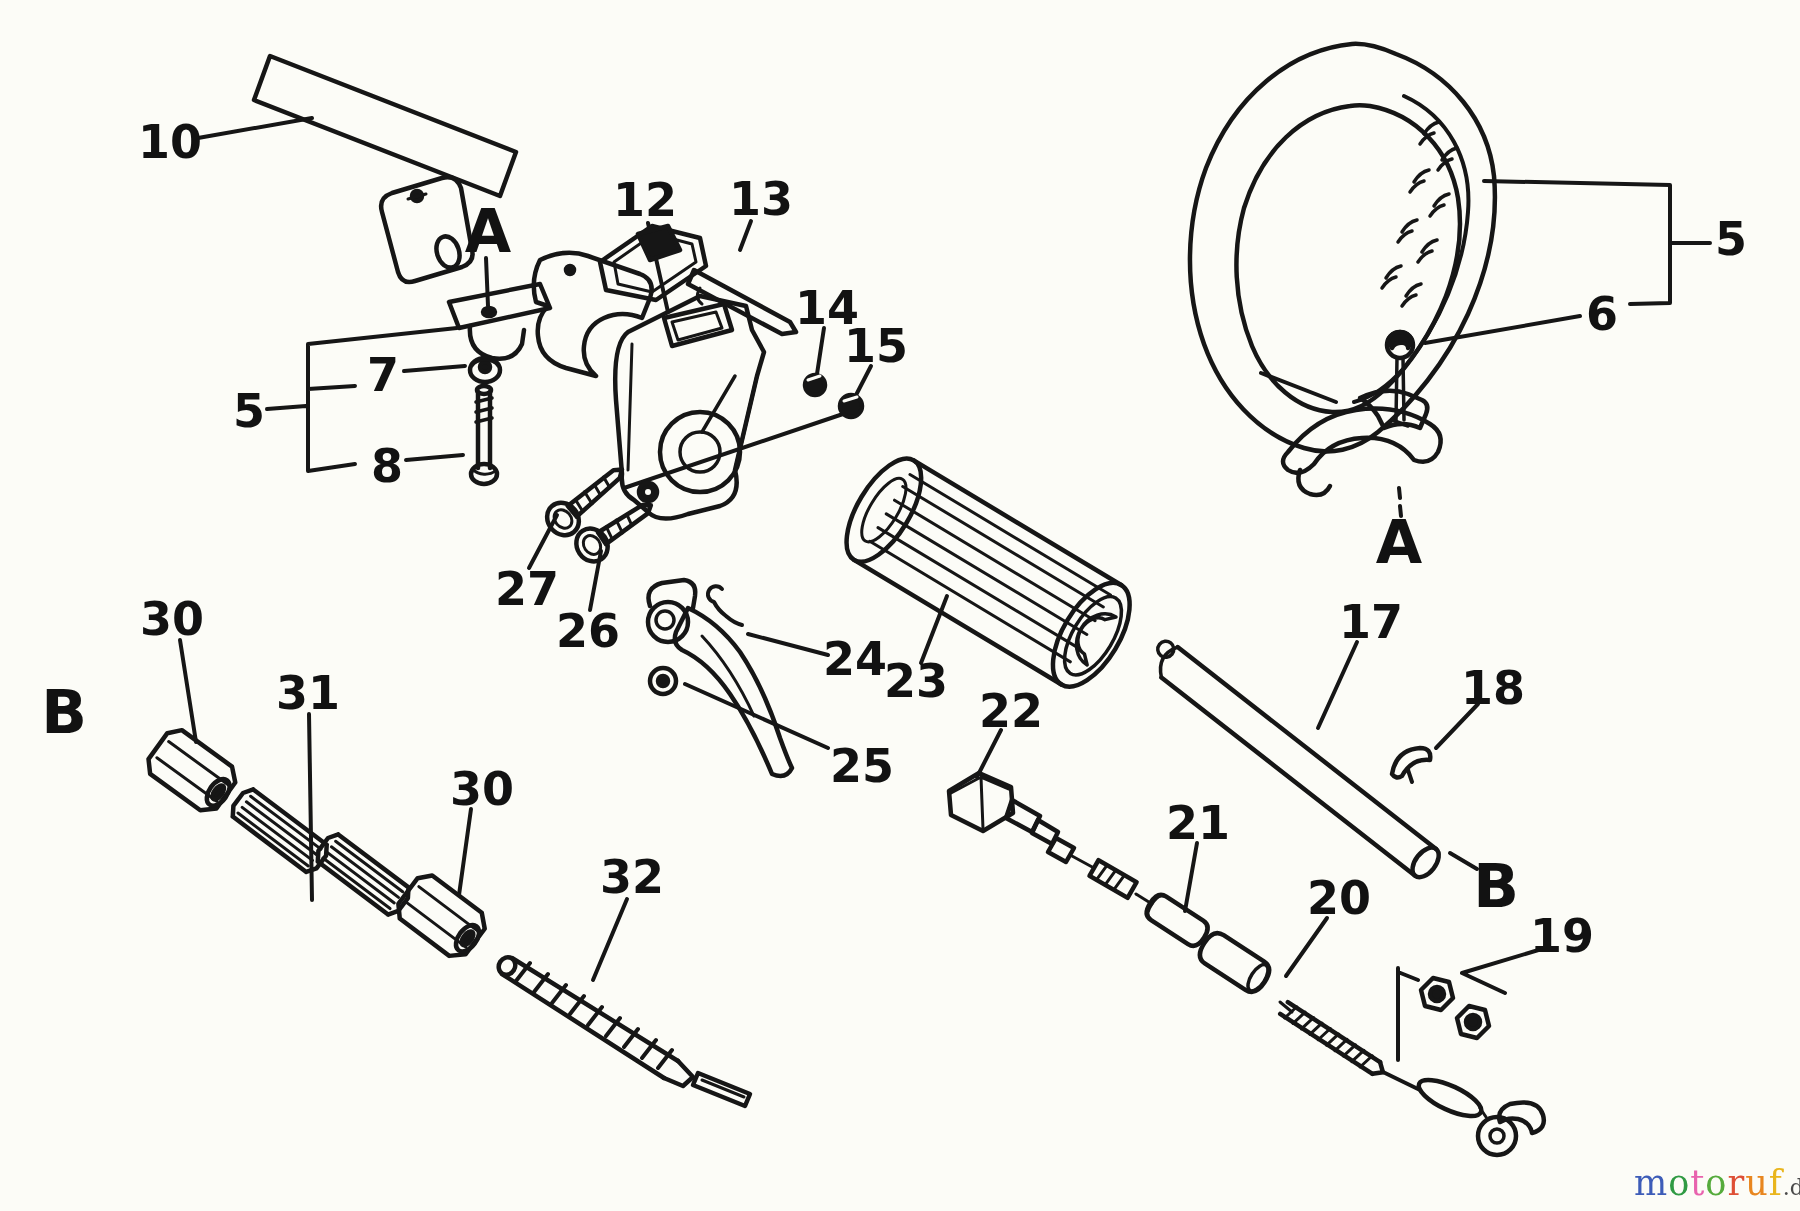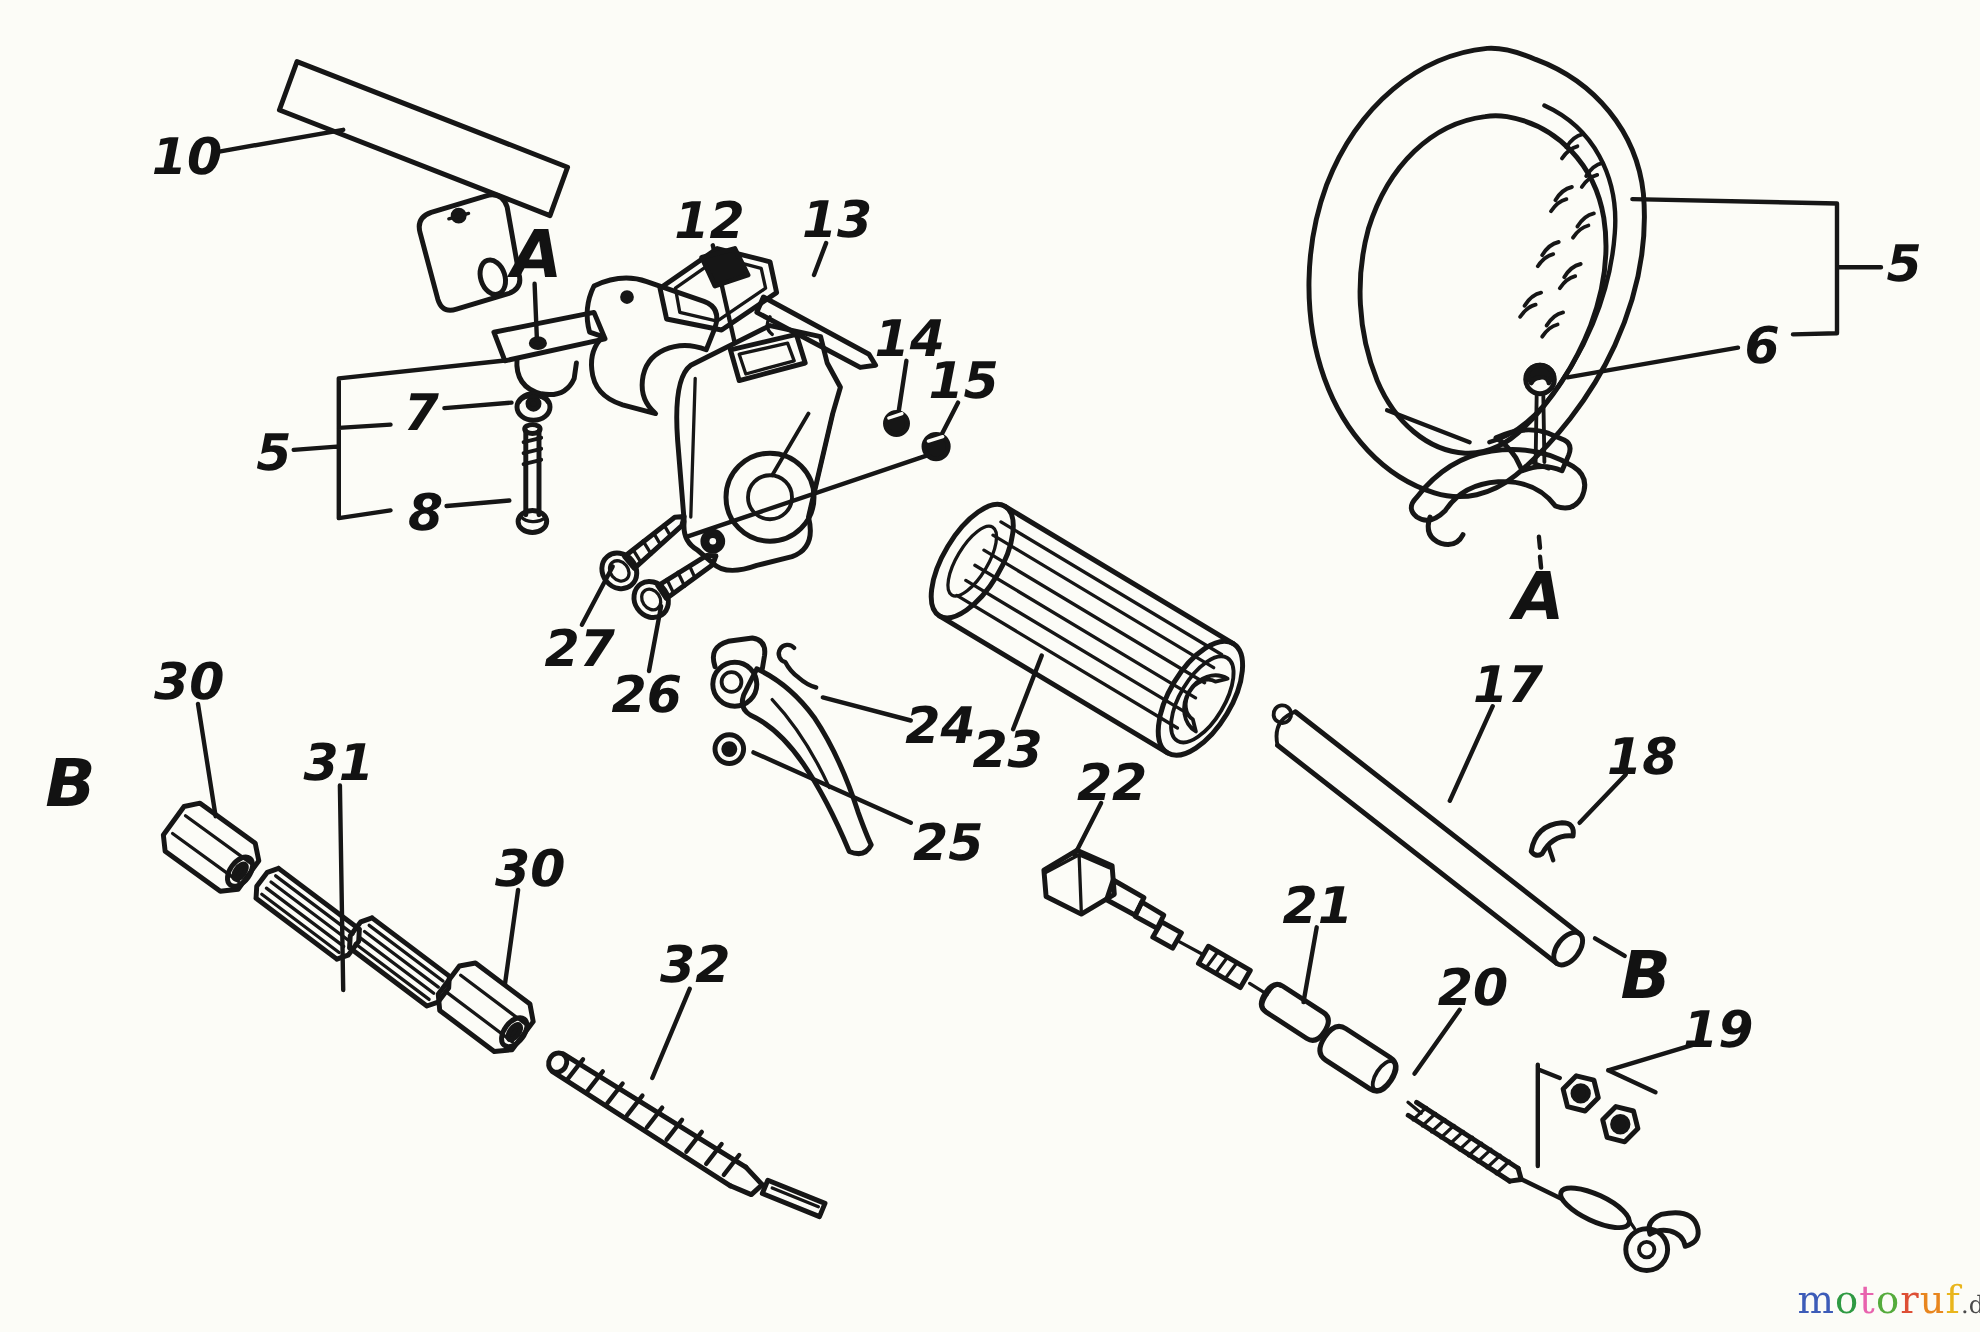--- a/index.html
+++ b/index.html
@@ -3,21 +3,21 @@
 <meta charset="utf-8">
 <style>
   html,body{margin:0;padding:0;}
   body{
     width:1800px;height:1211px;
     background:#fcfcf7;
     font-family:"DejaVu Sans", sans-serif;
     position:relative;
     overflow:hidden;
   }
-  #stage{position:absolute;left:0;top:0;width:1798px;height:1211px;font-style:italic;}
+  #stage{position:absolute;left:0;top:0;width:1798px;height:1211px;}
   svg{display:block;}
   .callout{
     font-family:"DejaVu Sans", sans-serif;
     font-weight:bold;
     fill:#121212;
     text-anchor:middle;
   }
   .callout.number{font-size:46px;}
   .callout.letter{font-size:60px;}
   #watermark{

